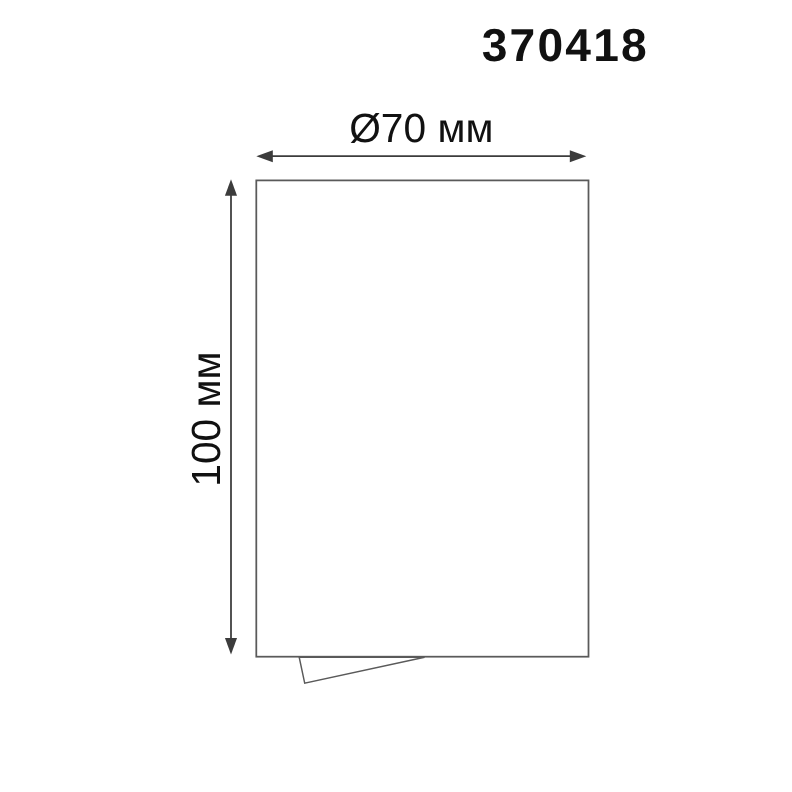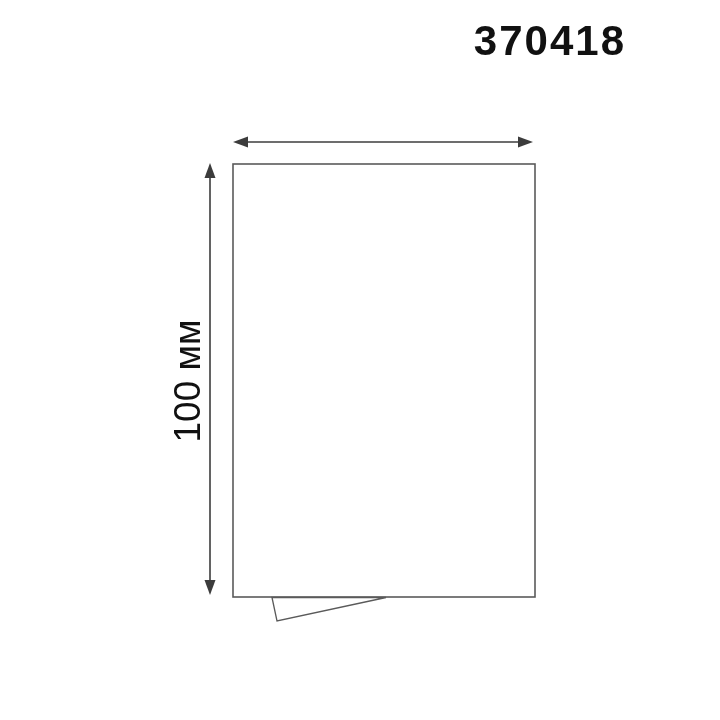--- a/index.html
+++ b/index.html
@@ -9,21 +9,20 @@
     --text:#111111;
   }
   html,body{margin:0;padding:0;background:var(--background);}
   .canvas{
     position:relative;
     width:610px;height:720px;
     background:var(--background);
     overflow:hidden;
     font-family:"Liberation Sans", sans-serif;
     color:var(--text);
-    padding-left:36px;
   }
   .product-code{
     position:absolute;
     top:20px;right:20px;
     font-size:42px;
     font-weight:700;
     letter-spacing:2px;
     line-height:1;
     color:var(--text);
     white-space:nowrap;
@@ -51,20 +50,21 @@
   }
   svg.drawing{position:absolute;left:0;top:0;}
 </style>
 </head>
 <body>
 
 <div class="canvas">
 
   <div class="product-code">370418</div>
 
+  <div class="dim-label dim-label-diameter">Ø70 мм</div>
 
   <div class="dim-label dim-label-height">100 мм</div>
 
   <svg class="drawing" width="720" height="720" viewBox="0 0 720 720">
 
     <rect x="233" y="164" width="302" height="433" fill="var(--background)" stroke="var(--line)" stroke-width="1.6"></rect>
 
     <polygon points="272,597.5 277,621 386,597.5" fill="var(--background)" stroke="var(--line)" stroke-width="1.3"></polygon>
 
     <g>

